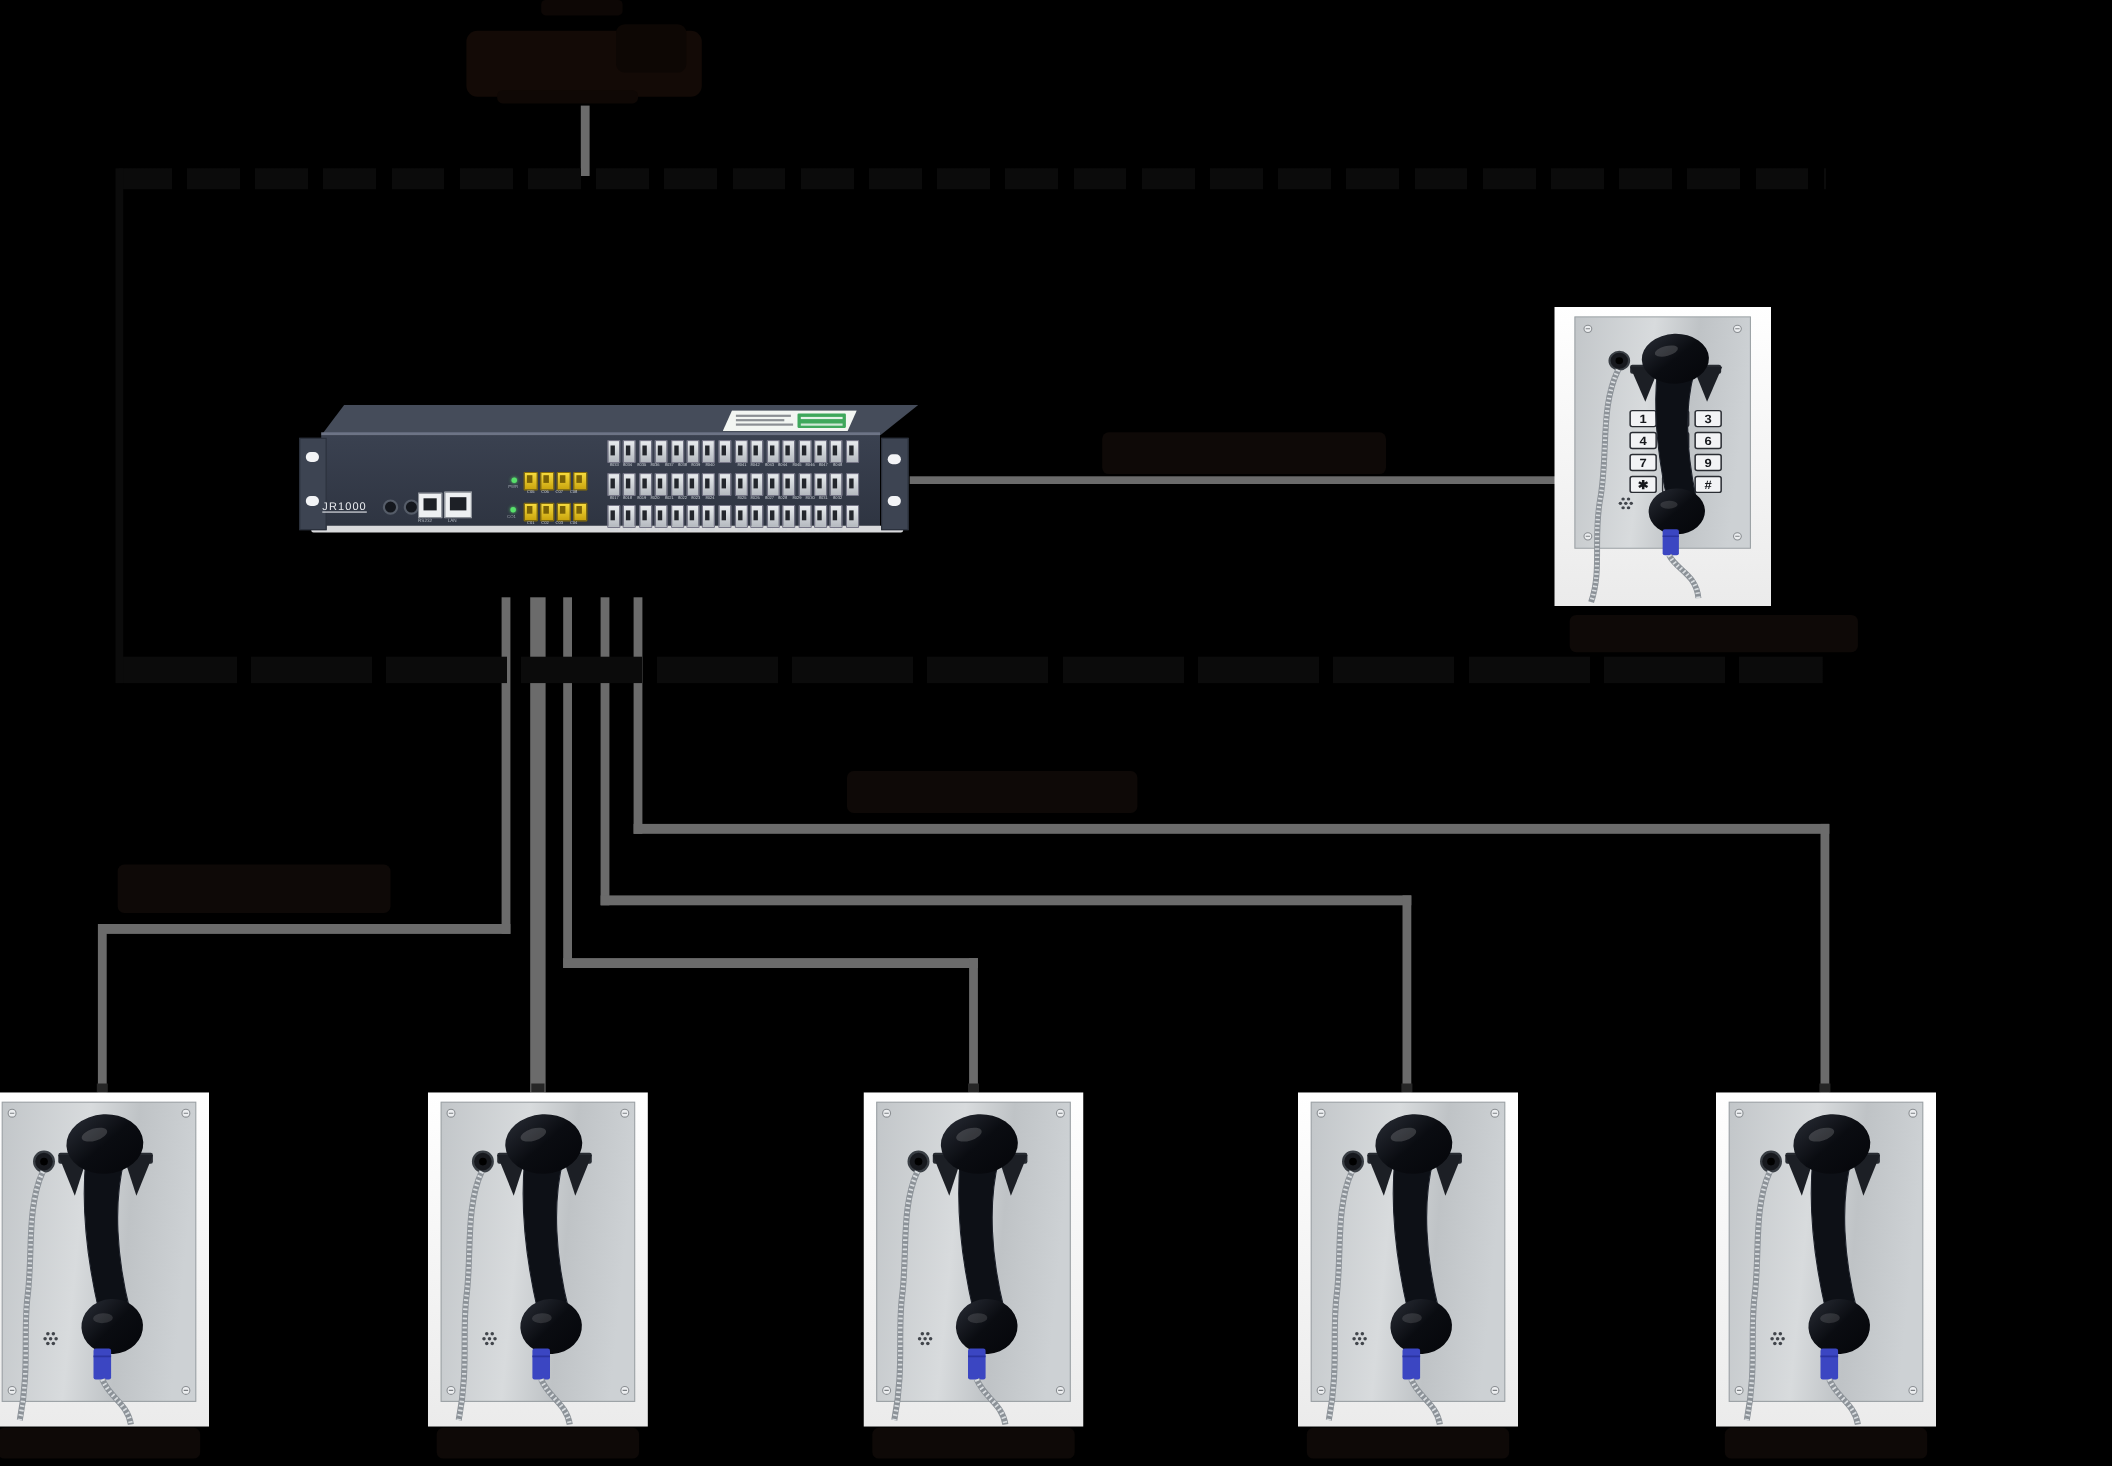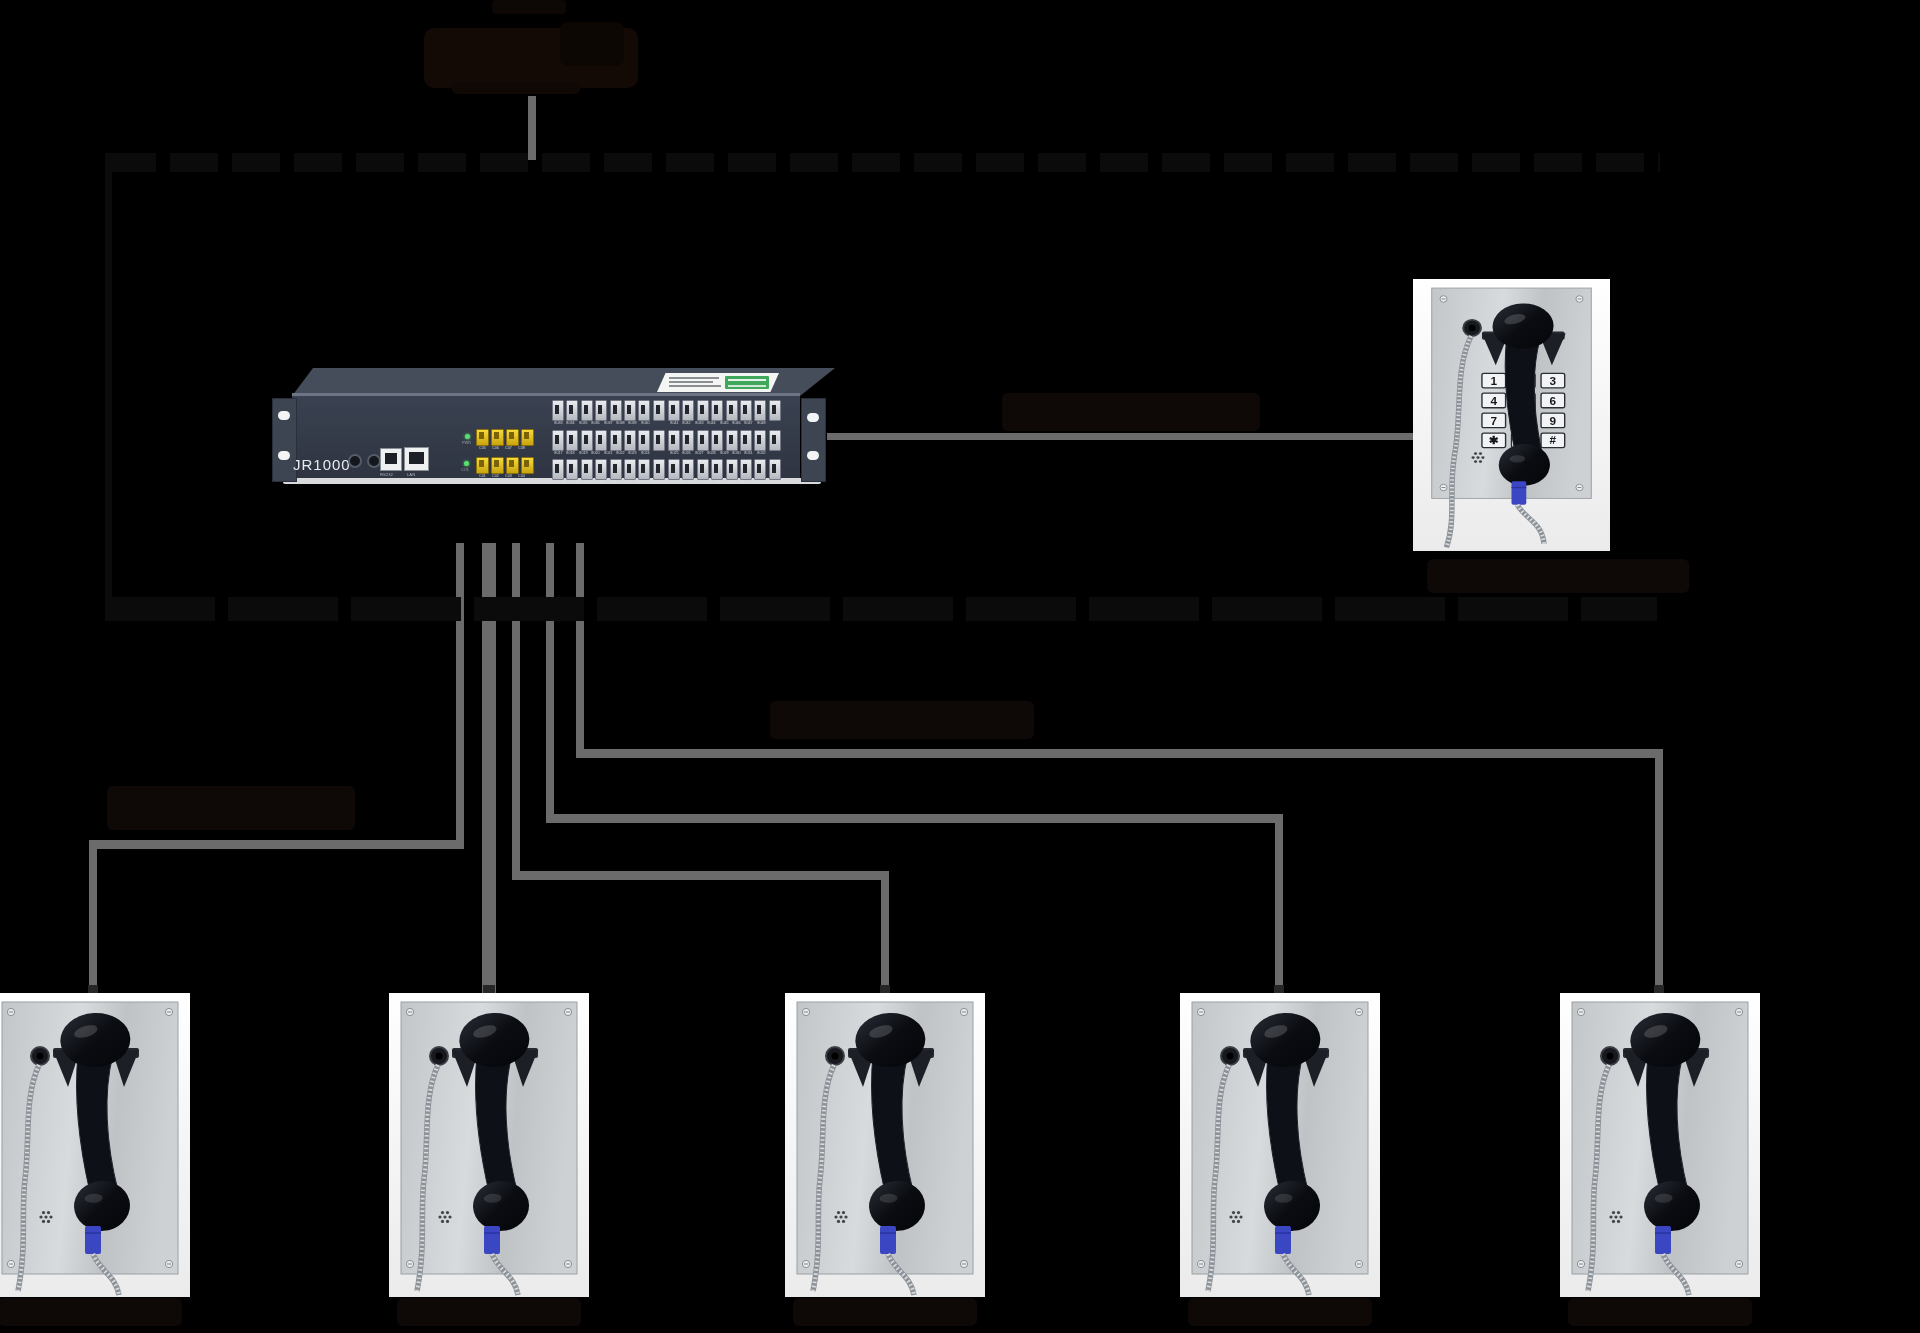--- a/index.html
+++ b/index.html
@@ -13,21 +13,21 @@
   
   #pbx{position:absolute;left:274px;top:368px;width:554px;height:117px;z-index:4;}
   #pbx-top{position:absolute;left:0;top:0;width:564px;height:28px;background:#454c5a;
            clip-path:polygon(39px 0,561px 0,526px 28px,18px 28px);}
   #pbx-lip{position:absolute;left:18px;top:25px;width:508px;height:3px;background:#6d7486;}
   #pbx-face{position:absolute;left:18px;top:28px;width:508px;height:84px;
             background:linear-gradient(#3a4150,#2e3441);}
   #pbx-base{position:absolute;left:9px;top:110px;width:538px;height:6px;background:#d9dadc;border-radius:2px;}
   .bracket{position:absolute;top:30px;width:23px;height:82px;background:#3d4452;border:1px solid #2a303b;}
   .hole{position:absolute;left:5px;width:12px;height:9px;background:#f3f4f6;border-radius:5px;}
-  .model{position:absolute;left:19px;top:88px;color:#e8eaee;font-size:15px;letter-spacing:1px;}
+  .model{position:absolute;left:19px;top:88px;color:#e8eaee;font-size:10px;letter-spacing:1px;text-decoration:underline;}
   .jack{position:absolute;top:86px;width:10px;height:10px;border-radius:50%;
         background:#14171d;border:2px solid #555c68;}
   .jack-lbl,.port-lbl{position:absolute;color:#aeb4bc;font-size:6px;transform:scale(.7);transform-origin:left top;}
   .wport{position:absolute;top:80px;background:#eef0f2;border:1px solid #8b9097;}
   .wport i{position:absolute;left:4px;top:4px;right:4px;bottom:6px;background:#1d2026;display:block;}
   .led{position:absolute;width:5px;height:5px;border-radius:50%;background:#57e06b;box-shadow:0 0 3px #57e06b;}
   .led-lbl{position:absolute;color:#9aa1aa;font-size:6px;transform:scale(.65);transform-origin:left top;}
   .co-row{position:absolute;left:202px;display:flex;gap:2px;}
   .yport{width:11px;height:15px;background:linear-gradient(#f6da3d,#c9a40d);
          border:1px solid #8a7006;border-radius:1px;position:relative;}

